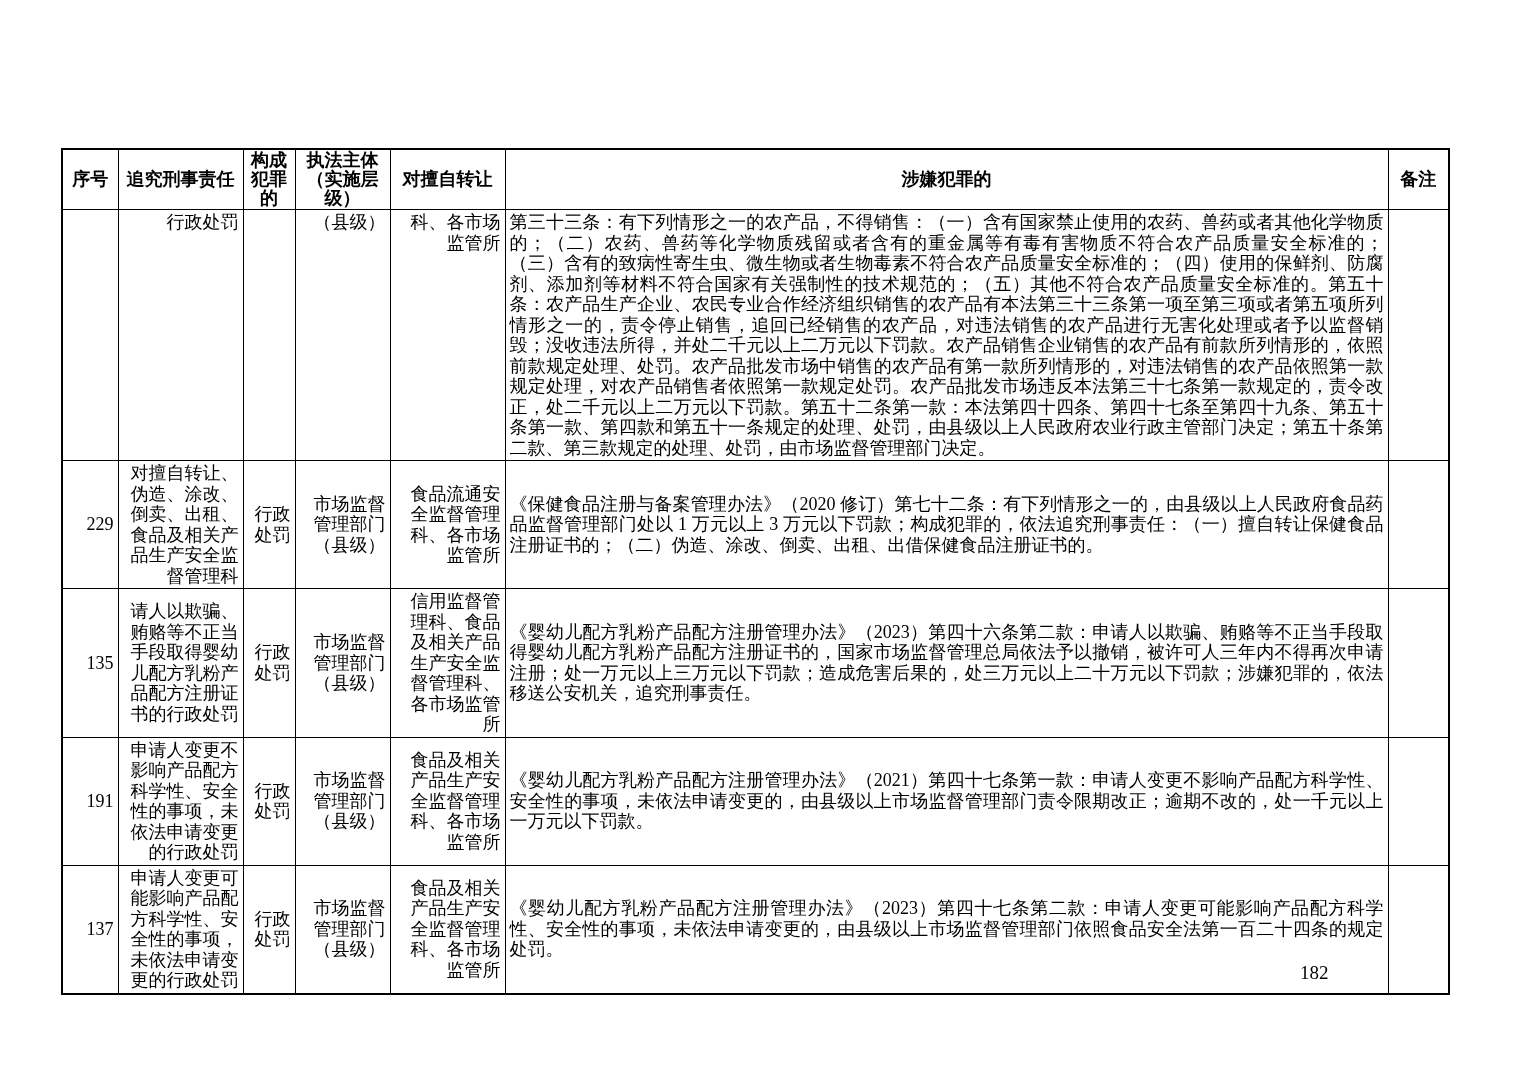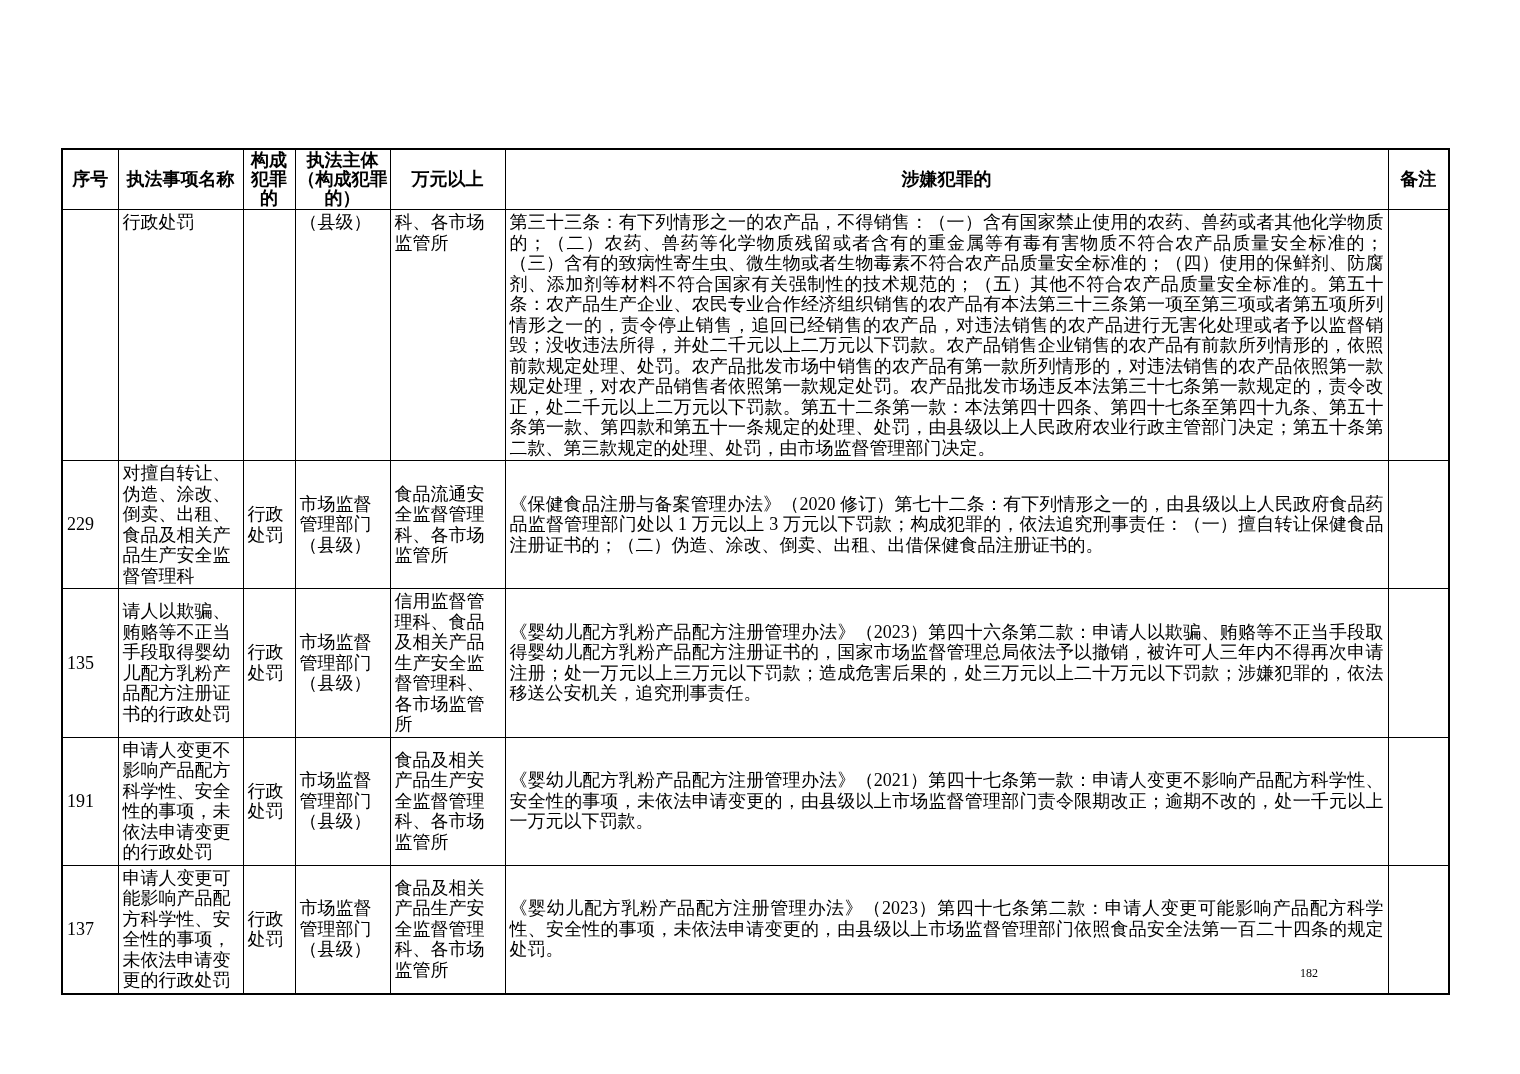--- a/index.html
+++ b/index.html
@@ -37,41 +37,41 @@
     text-align: center;
     vertical-align: middle;
     padding: 1px 2px;
   }
   table.law-table td {
     font-size: 18px;
     line-height: 20.5px;
     padding: 2px 4px;
   }
   td.c-center {
-    text-align: left;
+    text-align: right;
     vertical-align: middle;
     margin-left: 20px;
   }
   td.c-basis {
     text-align: justify;
     text-justify: inter-character;
     vertical-align: middle;
     padding: 2px 6px;
   }
   tr.row-cont td {
     vertical-align: top;
   }
   tr.row-cont td.c-basis {
     vertical-align: top;
   }
   .page-number {
     position: absolute;
     left: 1300px;
     top: 962px;
-    font-size: 12px;
+    font-size: 19px;
     line-height: 22px;
   }
 </style>
 </head>
 <body>
 
 <div class="sheet">
 
   <table class="law-table">
     <colgroup>
@@ -79,24 +79,24 @@
       <col style="width:125px">
       <col style="width:52px">
       <col style="width:95px">
       <col style="width:115px">
       <col style="width:883px">
       <col style="width:61px">
     </colgroup>
     <thead>
       <tr style="height:57px">
         <th>序号</th>
-        <th>执法事项名称</th>
+        <th>追究刑事责任</th>
         <th>构成犯罪的</th>
-        <th>执法主体（构成犯罪的）</th>
-        <th>万元以上</th>
+        <th>执法主体（实施层级）</th>
+        <th>对擅自转让</th>
         <th>涉嫌犯罪的</th>
         <th>备注</th>
       </tr>
     </thead>
     <tbody>
       <tr class="row-cont" style="height:245px">
         <td class="c-center"></td>
         <td class="c-center">行政处罚</td>
         <td class="c-center"></td>
         <td class="c-center">（县级）</td>

